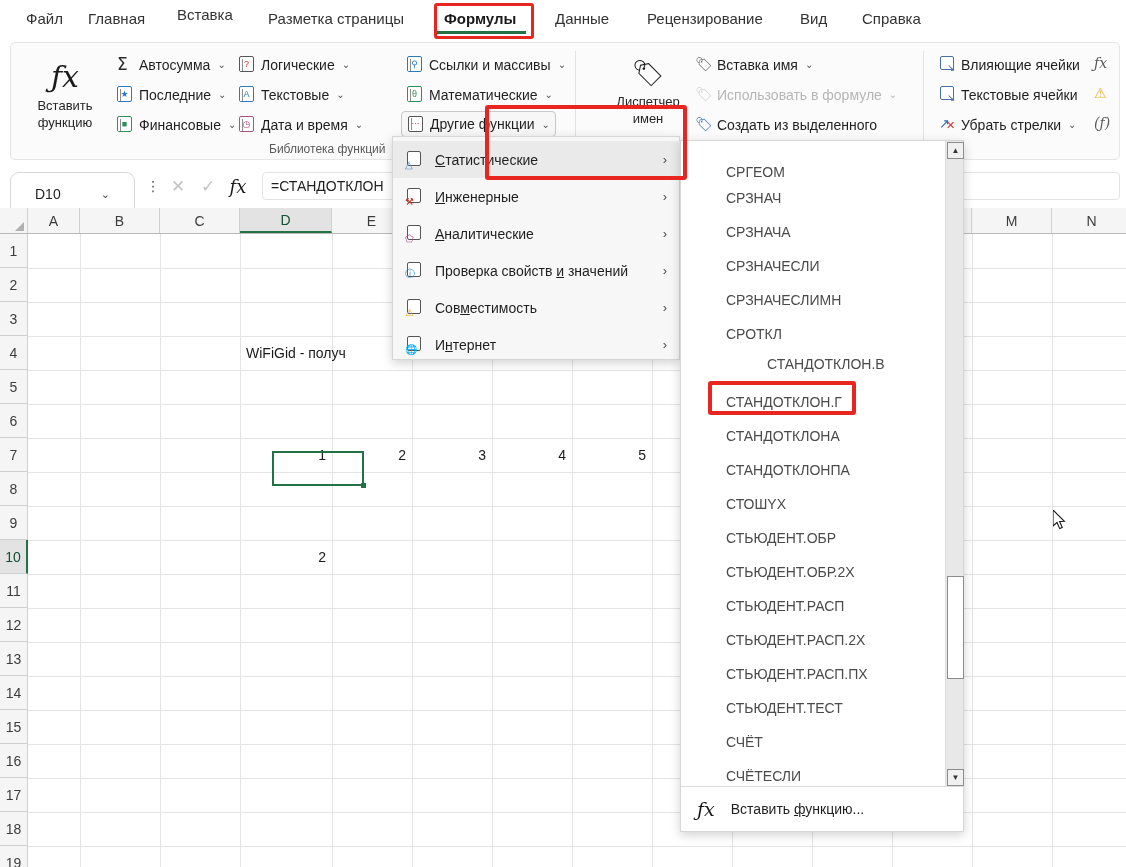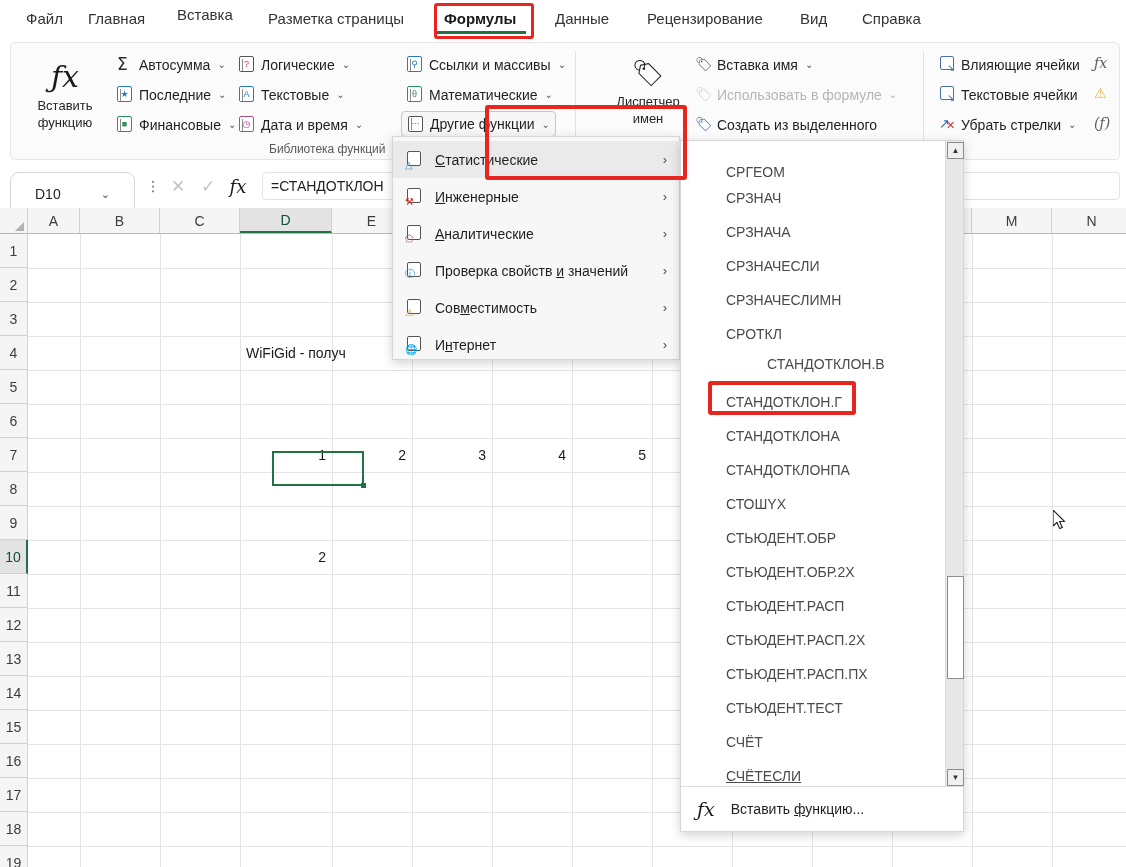--- a/index.html
+++ b/index.html
@@ -565,21 +565,21 @@
         <div class="fn-item" style="top: 272px;">СТАНДОТКЛОНА</div>
         <div class="fn-item" style="top: 306px;">СТАНДОТКЛОНПА</div>
         <div class="fn-item" style="top: 340px;">СТОШYX</div>
         <div class="fn-item" style="top: 374px;">СТЬЮДЕНТ.ОБР</div>
         <div class="fn-item" style="top: 408px;">СТЬЮДЕНТ.ОБР.2Х</div>
         <div class="fn-item" style="top: 442px;">СТЬЮДЕНТ.РАСП</div>
         <div class="fn-item" style="top: 476px;">СТЬЮДЕНТ.РАСП.2Х</div>
         <div class="fn-item" style="top: 510px;">СТЬЮДЕНТ.РАСП.ПХ</div>
         <div class="fn-item" style="top: 544px;">СТЬЮДЕНТ.ТЕСТ</div>
         <div class="fn-item" style="top: 578px;">СЧЁТ</div>
-        <div class="fn-item" style="top: 612px; text-decoration: underline;">СЧЁТЕСЛИ</div>
+        <div class="fn-item" style="top: 612px;">СЧЁТЕСЛИ</div>
       </div>
     <div class="fn-scroll">
       <div class="fn-arrbtn" style="top:1px;">
         <span>▲</span>
       </div>
       <div class="fn-thumb"></div>
       <div class="fn-arrbtn" style="top:628px;">
         <span>▼</span>
       </div>
     </div>

